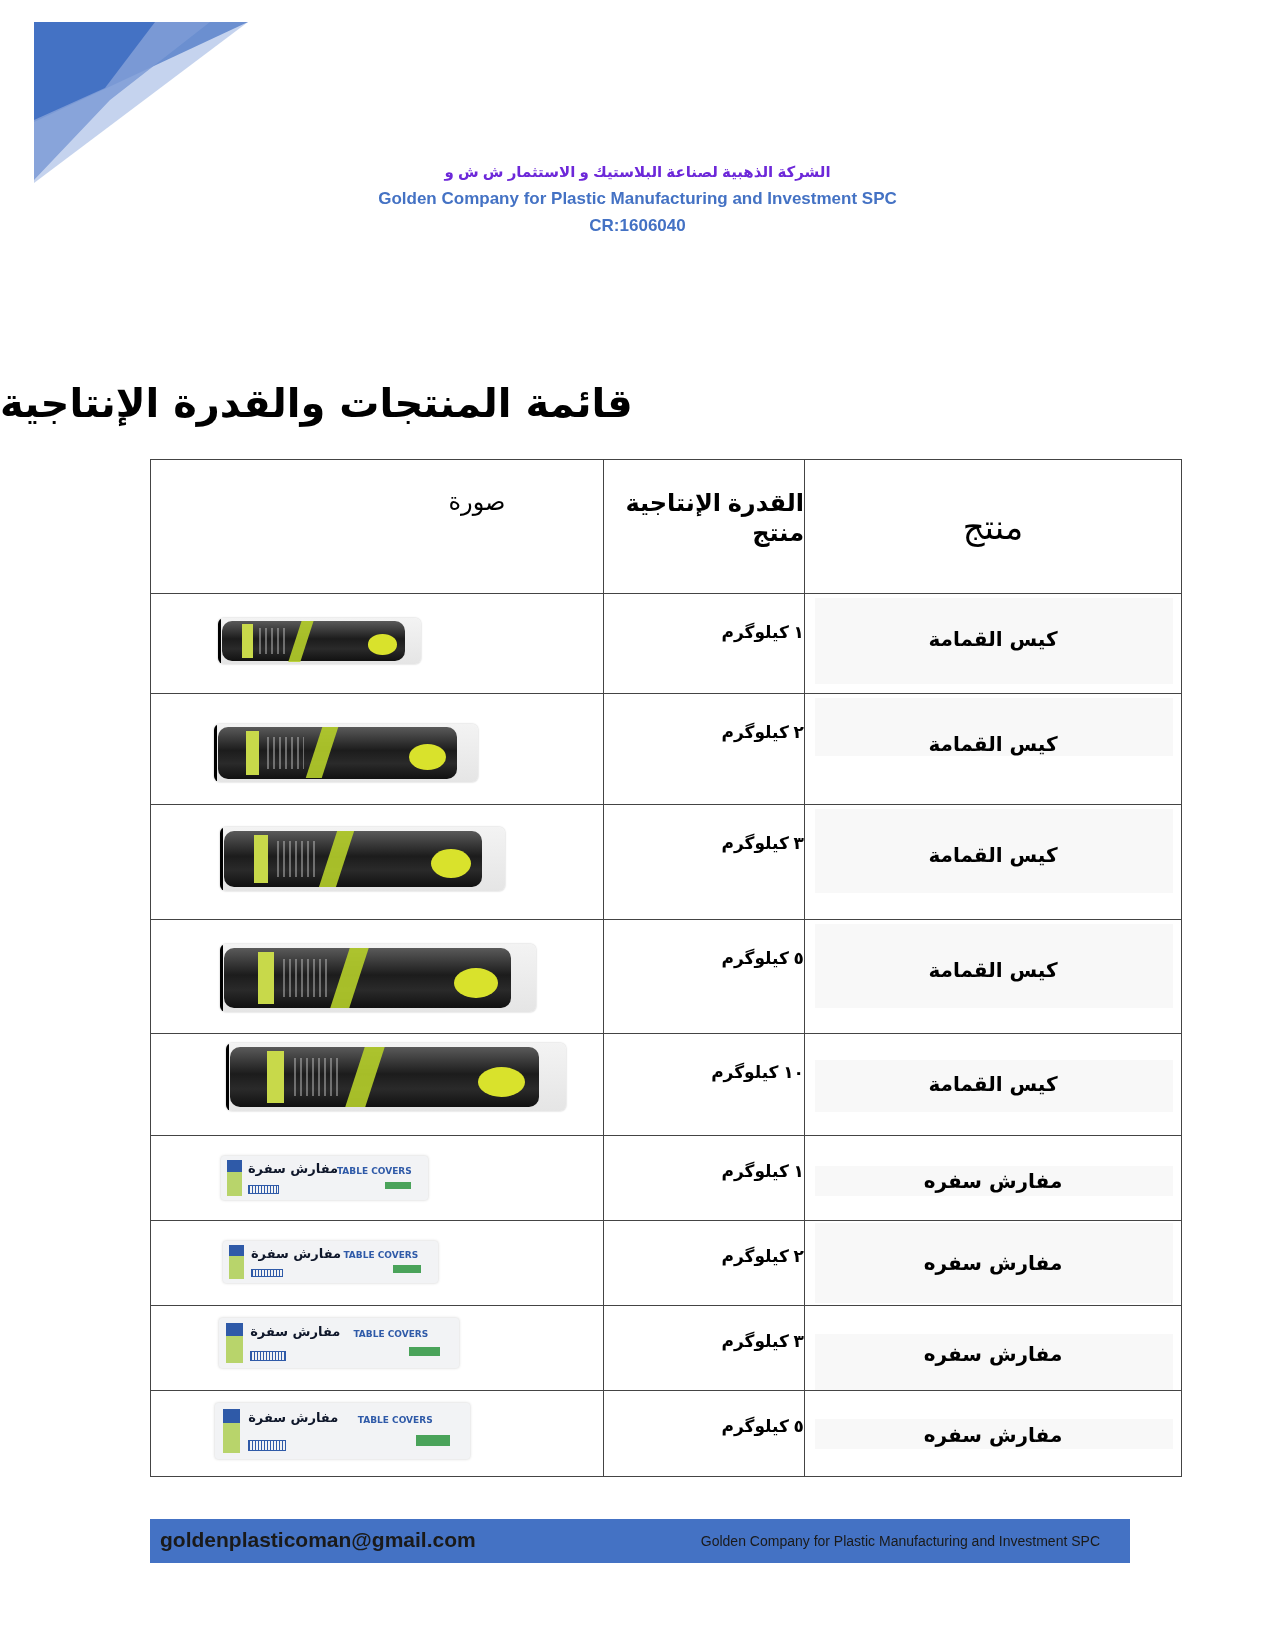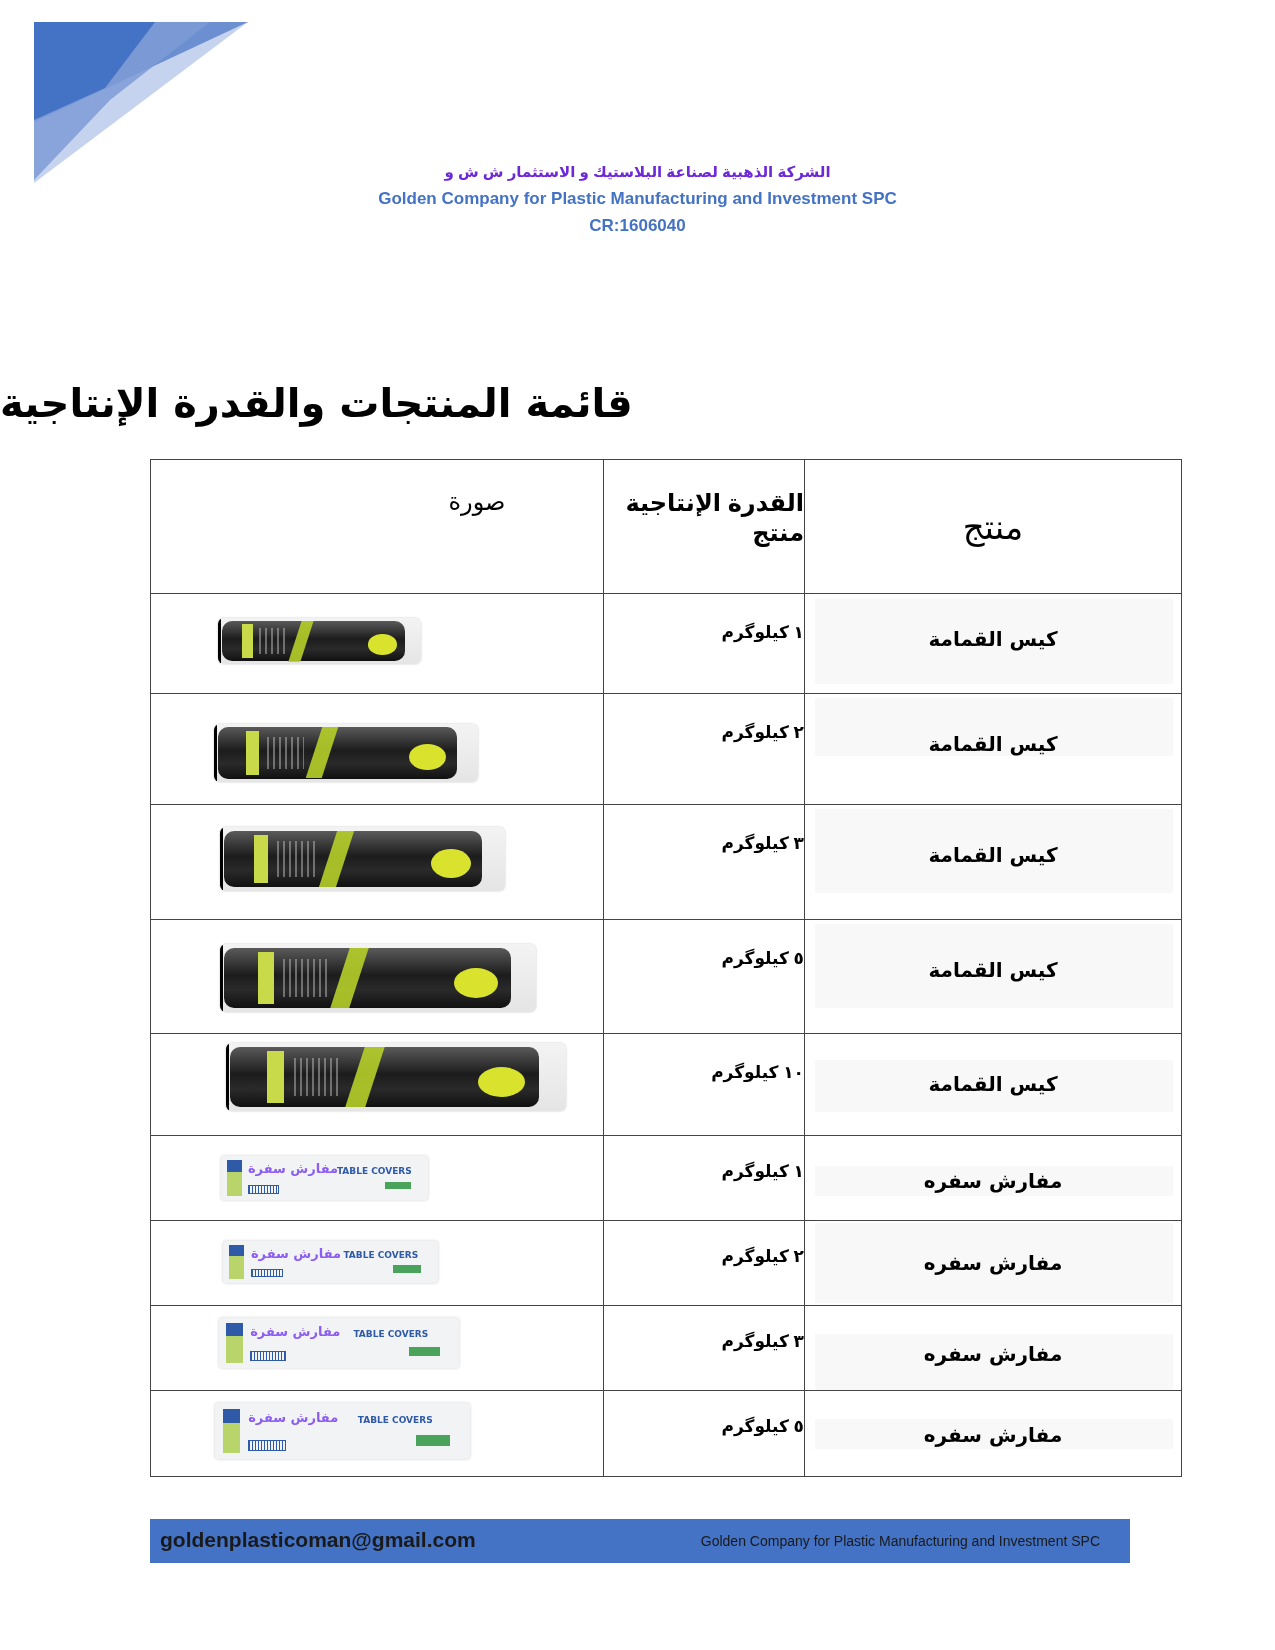--- a/index.html
+++ b/index.html
@@ -38,21 +38,21 @@
     .roll .label-l { position: absolute; left: 12%; top: 12%; bottom: 12%; width: 5%; background: #c8d94a; }
     .roll .stripe { position: absolute; left: 38%; top: 6%; bottom: 6%; width: 6%; background: #b6cf2a; transform: skewX(-18deg); opacity: .9; }
     .roll .badge { position: absolute; right: 12%; top: 35%; width: 14%; height: 45%; border-radius: 50%; background: #d9e22c; }
     .roll .txt { position: absolute; left: 20%; top: 22%; width: 14%; bottom: 22%;
                  background: repeating-linear-gradient(90deg, #bbb 0 2px, transparent 2px 6px); opacity: .5; }
     .roll .endcap { position: absolute; left: 0; top: 0; bottom: 0; width: 3px; background: #000; }
 
     .pack { position: absolute; background: #f2f3f5; border-radius: 3px; box-shadow: 0 0 3px #ccc; overflow: hidden; }
     .pack .brand { position: absolute; left: 3%; top: 10%; bottom: 10%; width: 7%; background: #b8d46b; }
     .pack .brand-top { position: absolute; left: 3%; top: 10%; width: 7%; height: 26%; background: #2f5aa8; }
-    .pack .ar-name { position: absolute; left: 13%; top: 12%; font-size: 13px; font-weight: bold; color: #8b5cf6; direction: rtl; font-family: "DejaVu Sans", sans-serif; }
+    .pack .ar-name { position: absolute; left: 13%; top: 12%; font-size: 13px; font-weight: bold; color: #0f172a; direction: rtl; font-family: "DejaVu Sans", sans-serif; }
     .pack .en-name { position: absolute; left: 56%; top: 22%; font-size: 9px; font-weight: bold; color: #2f5aa8; font-family: "DejaVu Sans", sans-serif; }
     .pack .kg { position: absolute; right: 8%; top: 58%; width: 13%; height: 18%; background: #4aa35a; }
     .pack .bar { position: absolute; left: 13%; top: 66%; width: 14%; height: 16%; border: 1px solid #2f5aa8; background: repeating-linear-gradient(90deg,#2f5aa8 0 1px, transparent 1px 3px); }
 
     .footer { position: absolute; left: 150px; top: 1519px; width: 980px; height: 44px; background: #4472c4;
               color: #1a1a1a; }
     .footer .email { position: absolute; left: 10px; top: 9px; font-size: 21px; font-weight: bold; }
     .footer .company { position: absolute; right: 30px; top: 14px; font-size: 14px; }
   </style>
 </head>

